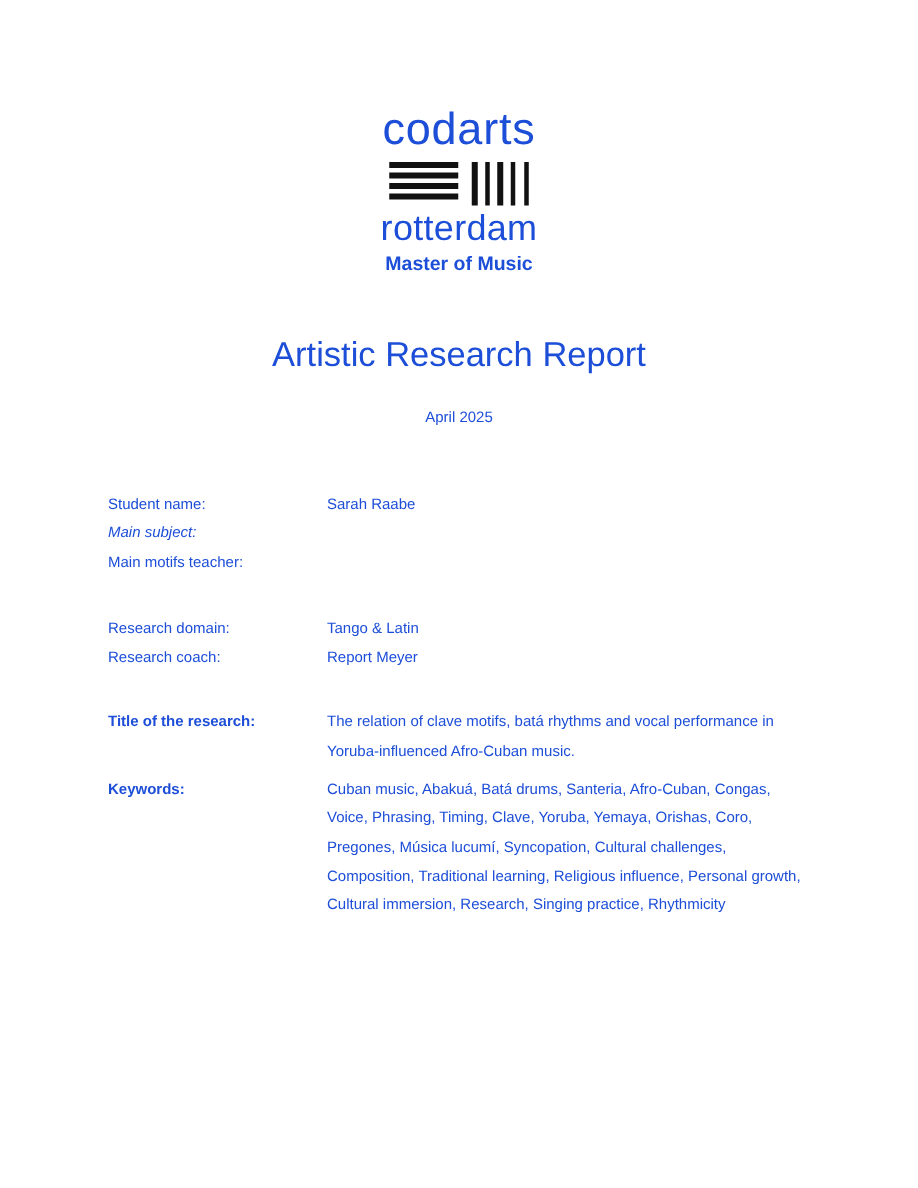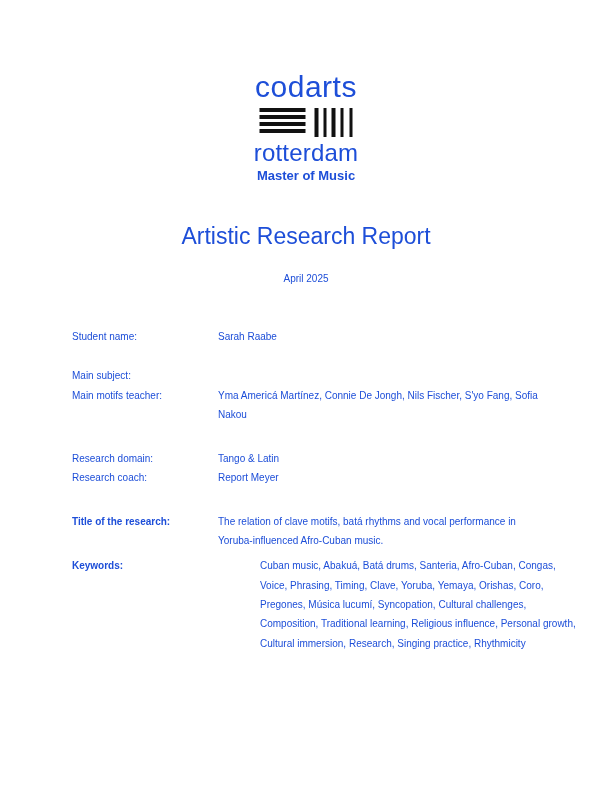--- a/index.html
+++ b/index.html
@@ -30,23 +30,23 @@
   .doc-title    { top:220px; font-size:23px; line-height:32px; font-weight:400; }
   .doc-subtitle { top:253px; font-size:9.5px; line-height:14px; font-weight:700; }
   .doc-date     { top:272px; font-size:10px;  line-height:14px; }
 
   
   .fields { top:327px; left:72px; width:468px; }
   .row { display:flex; font-size:10px; line-height:19.3px; }
   .row .label { flex:0 0 146px; }
   .row .value { flex:0 0 322px; }
   .row.bold .label { font-weight:700; }
-  .mt-s  { margin-top:20px; }
+  .mt-s  { margin-top:0;font-style:italic; }
   .mt-m  { margin-top:25px; }
-  .mt-k  { margin-top:6px;gap:42px; }
+  .mt-k  { margin-top:6px; }
   .mt-xl { margin-top:24px; }
 </style>
 </head>
 <body>
 
 <div class="page">
 
   <div class="abs centered logo-brand">codarts</div>
 
   <div class="abs logo-icon">
@@ -77,21 +77,20 @@
       <div class="label">Student name:</div>
       <div class="value">Sarah Raabe</div>
     </div>
 
     <div class="row mt-s">
       <div class="label">Main subject:</div>
     </div>
 
     <div class="row">
       <div class="label">Main motifs teacher:</div>
-      <div class="value">Yma Americá Martínez, Connie De Jongh, Nils Fischer, S'yo Fang, Sofia Nakou</div>
     </div>
 
     <div class="row mt-m">
       <div class="label">Research domain:</div>
       <div class="value">Tango &amp; Latin</div>
     </div>
 
     <div class="row">
       <div class="label">Research coach:</div>
       <div class="value">Report Meyer</div>

